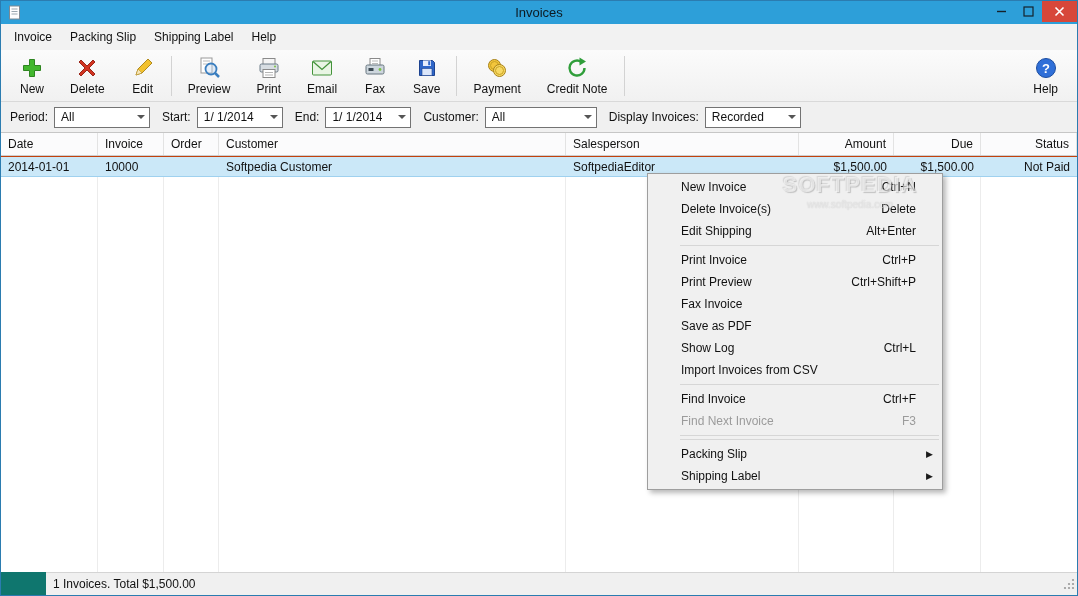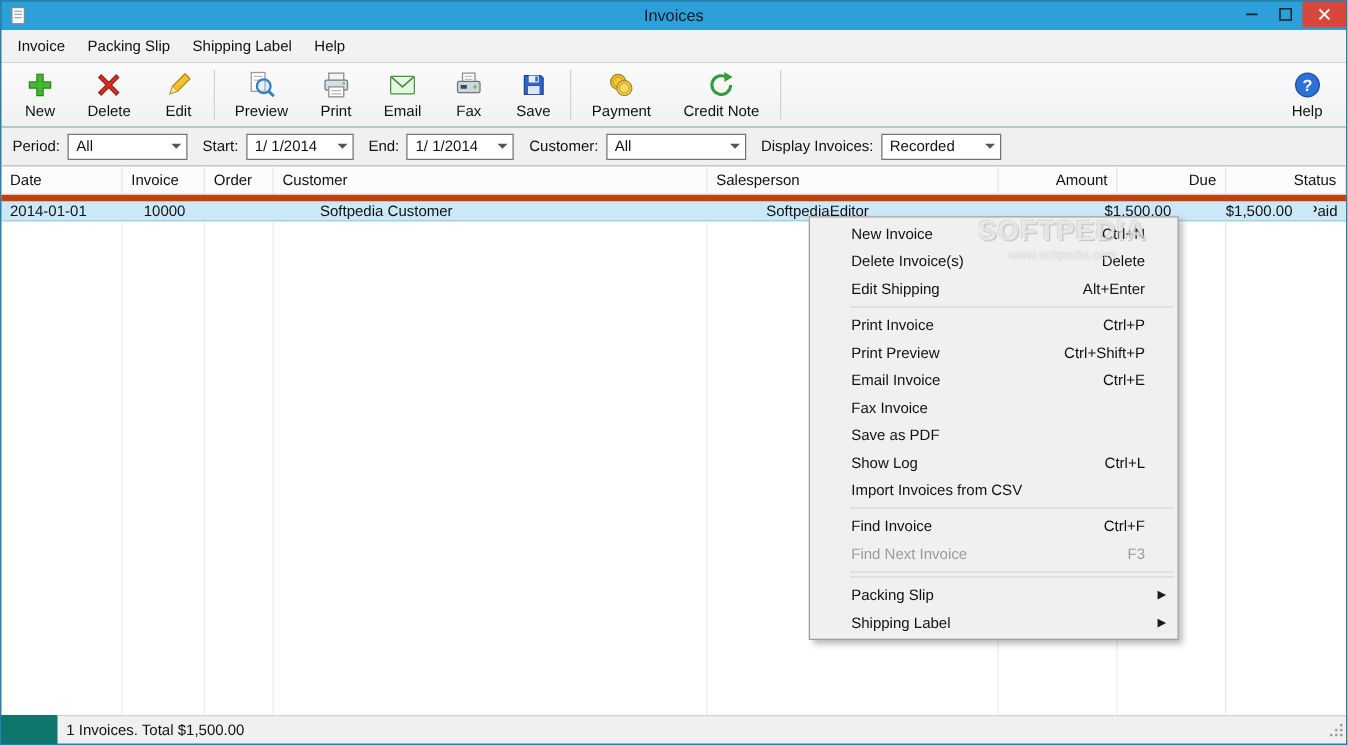--- a/index.html
+++ b/index.html
@@ -37,21 +37,21 @@
   .combo-arrow { width: 16px; height: 100%; display: flex; align-items: center; justify-content: center; }
   .combo-arrow::after { content: ""; border-left: 4px solid transparent; border-right: 4px solid transparent; border-top: 4px solid #555; }
   .w96 { width: 96px; } .w86 { width: 86px; } .w112 { width: 112px; }
 
   
   .grid-cols { display: grid; grid-template-columns: 97px 66px 55px 347px 233px 95px 87px minmax(0,1fr); }
   .grid-header { flex: 0 0 23px; background: #fbfbfc; border-bottom: 1px solid #cfcfcf; }
   .gh-cell { height: 100%; display: flex; align-items: center; padding: 0 7px; border-right: 1px solid #e3e3e3; white-space: nowrap; overflow: hidden; }
   .gh-cell.num { justify-content: flex-end; }
   .grid-row { flex: 0 0 21px; }
-  .grid-row.selected { background: #cbe8f8; border-top: 5px solid #c2410c; border-bottom: 1px solid #9fd1ef; gap: 10px; }
+  .grid-row.selected { background: #cbe8f8; border-top: 1px solid #c2410c; border-bottom: 1px solid #9fd1ef; }
   .gr-cell { display: flex; align-items: center; padding: 0 7px; white-space: nowrap; overflow: hidden; }
   .gr-cell.num { justify-content: flex-end; }
   .grid-fill { flex: 1 1 auto; background: #fff; }
   .gf-cell { border-right: 1px solid #ececec; }
 
   
   .statusbar { flex: 0 0 23px; background: #f0f0f0; border-top: 1px solid #d4d4d4; display: flex; align-items: center; padding: 0 7px; position: relative; margin-left: 45px; }
   .resize-grip { position: absolute; right: 2px; bottom: 2px; }
 
   
@@ -320,24 +320,20 @@
     <div class="cm-sep"></div>
     <div class="cm-item">
       <span class="cm-label">Print Invoice</span>
       <span class="cm-shortcut">Ctrl+P</span>
     </div>
     <div class="cm-item">
       <span class="cm-label">Print Preview</span>
       <span class="cm-shortcut">Ctrl+Shift+P</span>
     </div>
     <div class="cm-item">
-      <span class="cm-label">Email Invoice</span>
-      <span class="cm-shortcut">Ctrl+E</span>
-    </div>
-    <div class="cm-item">
       <span class="cm-label">Fax Invoice</span>
       <span class="cm-shortcut"></span>
     </div>
     <div class="cm-item">
       <span class="cm-label">Save as PDF</span>
       <span class="cm-shortcut"></span>
     </div>
     <div class="cm-item">
       <span class="cm-label">Show Log</span>
       <span class="cm-shortcut">Ctrl+L</span>

